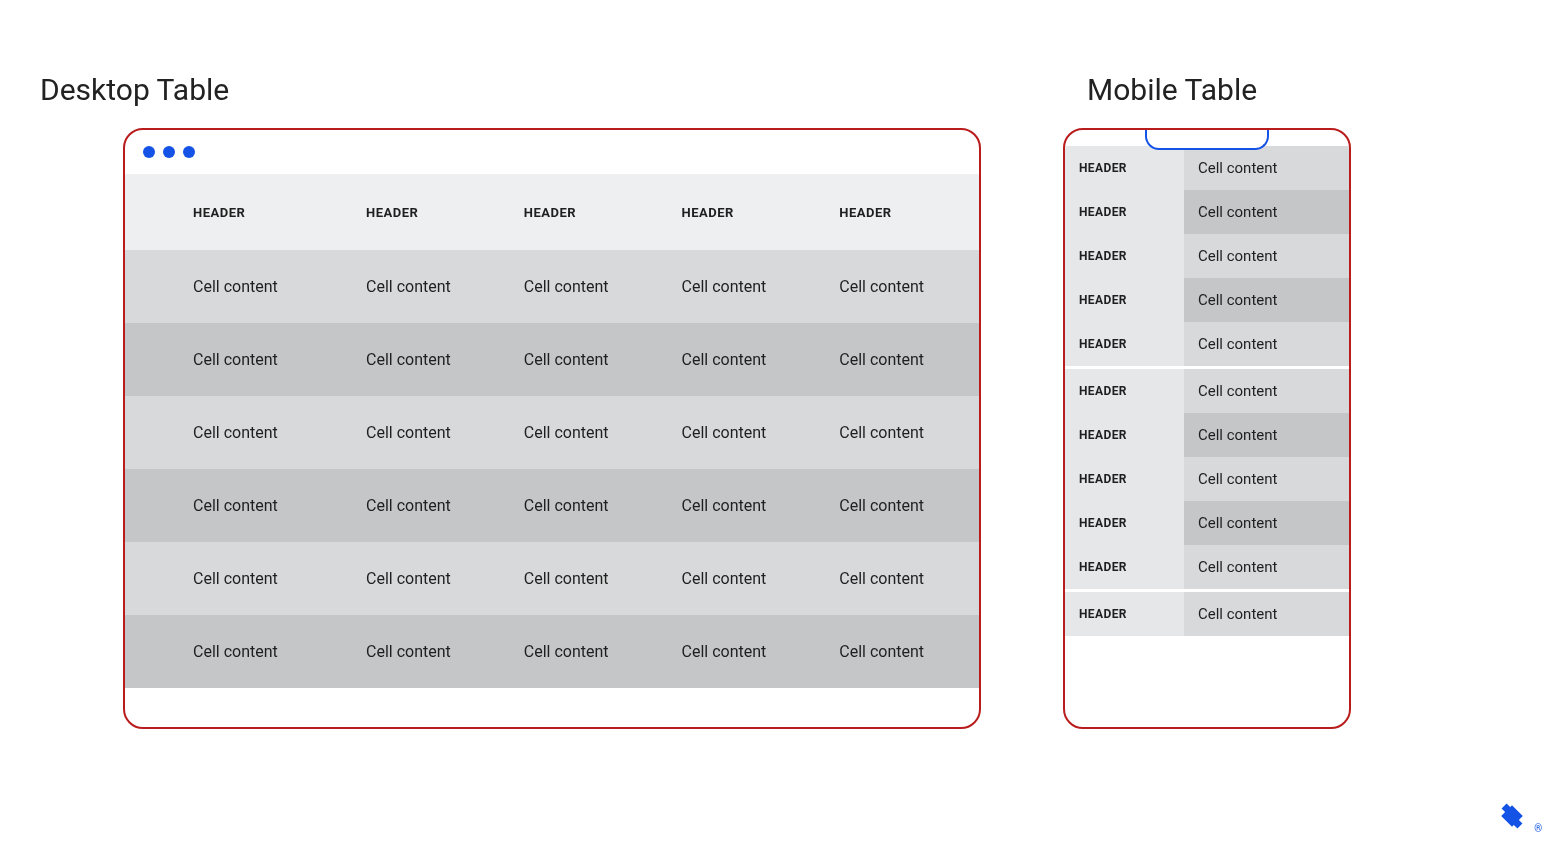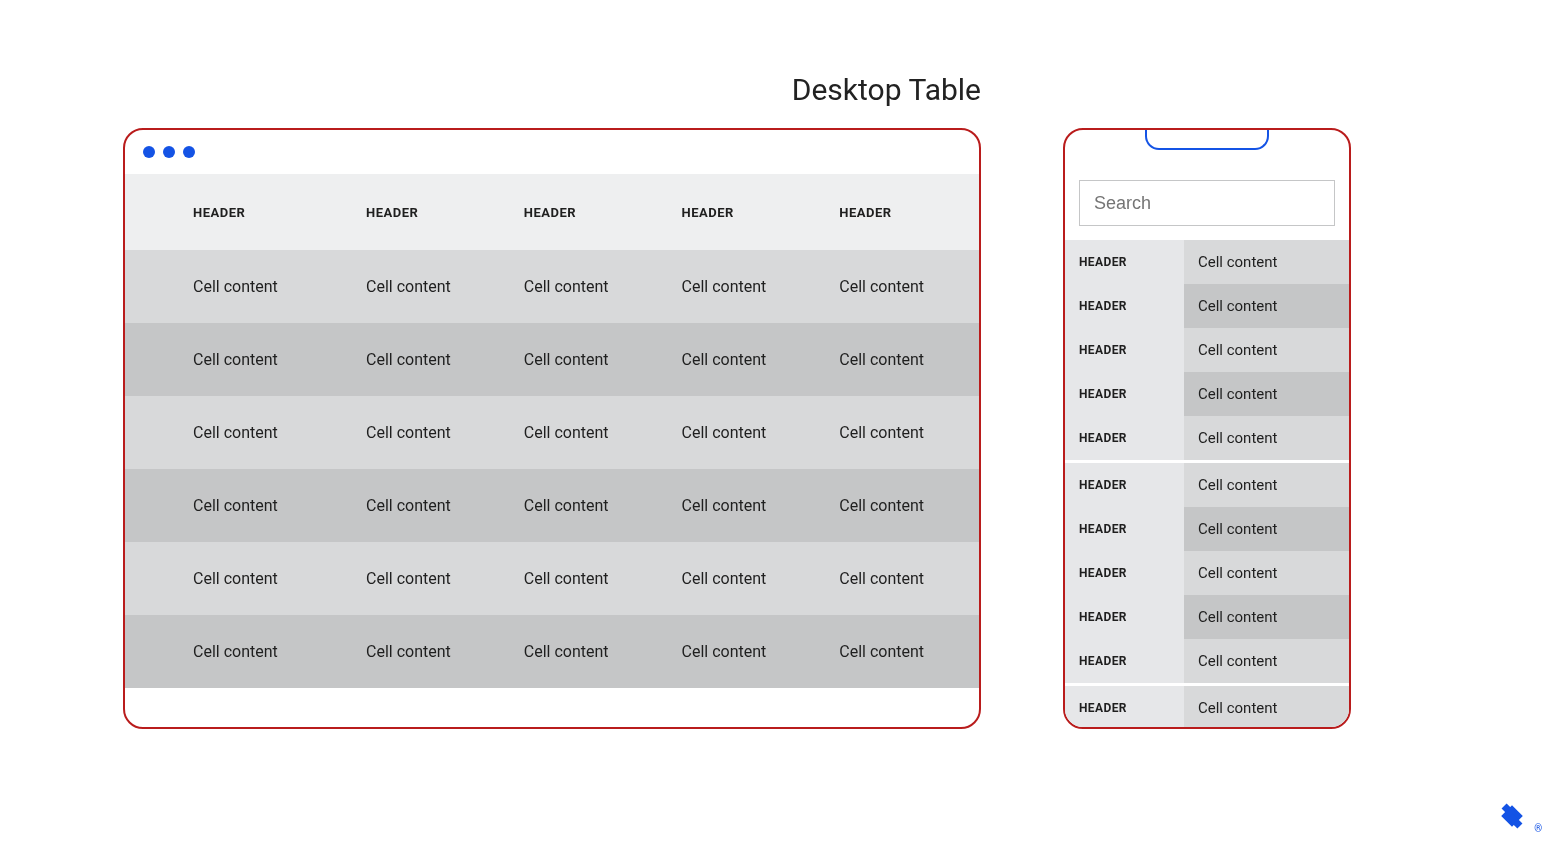--- a/index.html
+++ b/index.html
@@ -1,17 +1,17 @@
 <!DOCTYPE html>
 <html><head>
 <meta charset="utf-8">
 <style>
   html,body{margin:0;padding:0;background:#fff;font-family:-apple-system,BlinkMacSystemFont,"Segoe UI",Roboto,Helvetica,Arial,sans-serif;}
   .canvas{position:relative;width:1560px;height:852px;}
-  .title{font-size:30px;color:#222;text-align:right;position:absolute;}
+  .title{font-size:30px;color:#222;text-align:left;position:absolute;margin-left:40px;}
   .desktop-title{top:72px;left:0;width:981px;}
   .mobile-title{top:72px;left:1047px;width:320px;}
   .frame{position:absolute;border:2px solid #b91c1c;border-radius:20px;overflow:hidden;background:#fff;box-sizing:border-box;}
   .desktop-frame{top:128px;left:123px;width:858px;height:601px;}
   .dots{display:flex;gap:8px;padding:16px 18px;}
   .dot{width:12px;height:12px;border-radius:50%;background:#1453e5;}
   .dtable{width:100%;border-collapse:collapse;}
   .dtable td,.dtable th{padding:0 18px;font-size:16px;color:#1f1f1f;text-align:left;}
   .dtable th{height:76px;font-size:13px;font-weight:700;letter-spacing:.5px;text-transform:uppercase;}
   .dtable td{height:73px;}
@@ -34,20 +34,21 @@
   .mgap{height:3px;background:#fff;}
   .logo{position:absolute;right:30px;bottom:18px;}
   .logo svg{display:block;}
   .reg{position:absolute;right:18px;bottom:18px;font-size:10px;color:#1453e5;}
 </style>
 </head>
 <body>
 
 <div class="canvas">
   <div class="title desktop-title">Desktop Table</div>
+  <div class="title mobile-title">Mobile Table</div>
 
   <div class="frame desktop-frame">
     <div class="dots">
       <div class="dot"></div>
       <div class="dot"></div>
       <div class="dot"></div>
     </div>
     <table class="dtable">
       <thead>
         <tr class="drow0">
@@ -103,23 +104,20 @@
           </tr>
         </tbody>
     </table>
   </div>
 
   <div class="frame mobile-frame">
     <div class="notch-wrap">
       <div class="notch-top"></div>
       <div class="notch"></div>
     </div>
-    <div class="search-wrap">
-      <input class="search" placeholder="Search" style="">
-    </div>
     <div class="mlist" id="mobile-list">
         <div class="mrow">
           <div class="mhdr">HEADER</div>
           <div class="mcell light">Cell content</div>
         </div>
         <div class="mrow">
           <div class="mhdr">HEADER</div>
           <div class="mcell dark">Cell content</div>
         </div>
         <div class="mrow">

